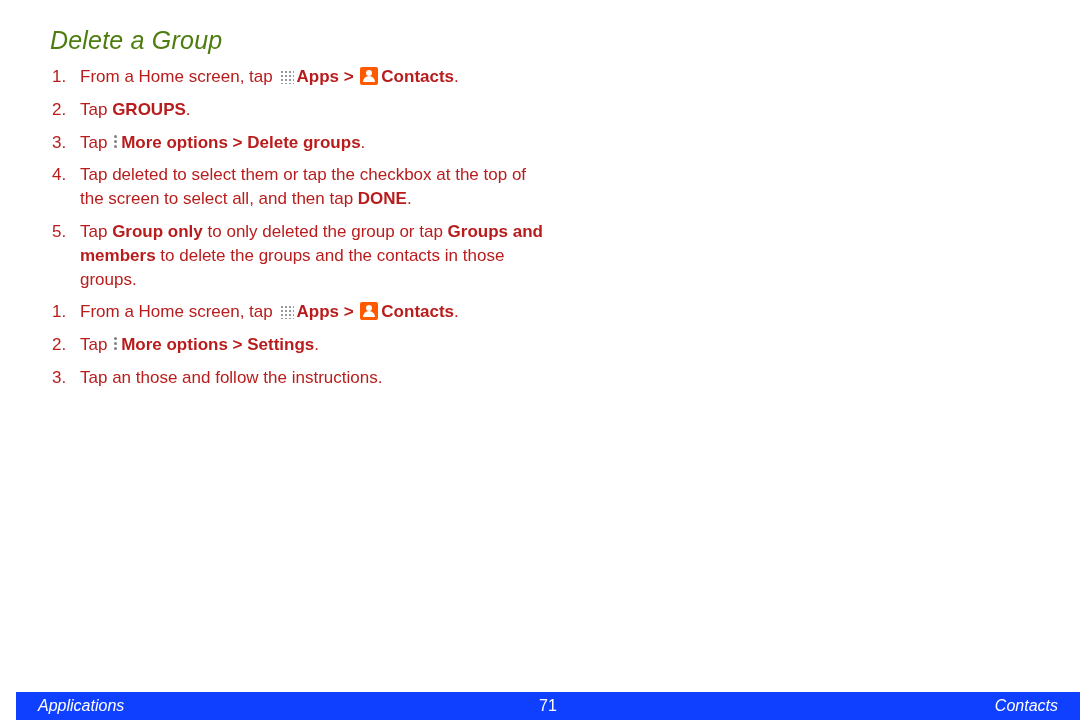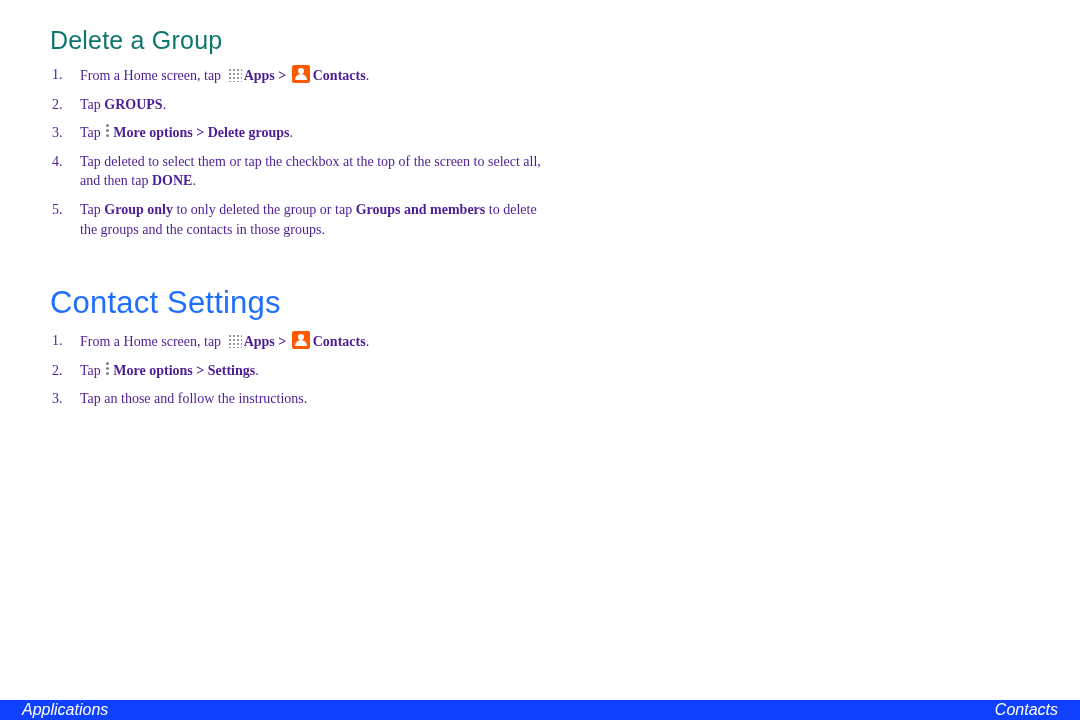--- a/index.html
+++ b/index.html
@@ -11,25 +11,26 @@
   }
   .page {
     width: 1080px; height: 720px;
     position: relative;
     padding: 26px 50px 0 50px;
   }
   .content {
     width: 500px;
   }
   h2.section-heading {
-    color: #0f766e;
+    color: #4d7c0f;
     font-size: 25px;
     font-weight: 400;
     margin-bottom: 10px;
     letter-spacing: 0.2px;
+    font-style: italic;
   }
   h2.main-heading {
     color: #1f6fff;
     font-size: 31px;
     font-weight: 400;
     margin-top: 46px;
     margin-bottom: 10px;
     letter-spacing: 0.2px;
   }
   p.body {
@@ -39,27 +40,26 @@
     margin-bottom: 10px;
   }
   ol.steps {
     list-style: none;
     counter-reset: step;
     margin-left: 0;
     padding-left: 0;
   }
   ol.steps > li {
     counter-increment: step;
-    font-size: 14px;
-    color: #4c1d95;
+    font-size: 17px;
+    color: #b91c1c;
     line-height: 1.4;
     margin-bottom: 9px;
     padding-left: 30px;
     position: relative;
-    font-family: Liberation Serif, serif;
   }
   ol.steps > li::before {
     content: counter(step) ".";
     position: absolute;
     left: 2px;
     top: 0;
   }
   .b { font-weight: 700; }
 
   
@@ -114,22 +114,22 @@
     border-radius: 50%;
     background: #808080;
   }
   .icon-more::before { top: 1px; }
   .icon-more span    { top: 6px; display:block; }
   .icon-more::after  { top: 11px; }
 
   
   .footer {
     position: absolute;
-    left: 0; right: 0; bottom: 0;
-    height: 20px;
+    left: 16px; right: 0; bottom: 0;
+    height: 28px;
     background: #1040ff;
     color: #fff;
     display: flex;
     align-items: center;
     justify-content: space-between;
     padding: 0 22px;
     font-size: 16px;
     font-style: italic;
   }
   .footer .center {
@@ -158,33 +158,33 @@
         <span>Tap </span><span class="icon-more"><span></span></span><span class="b">More options &gt; Delete groups</span><span>.</span>
       </li>
       <li>
         <span>Tap deleted to select them or tap the checkbox at the top of the screen to select all, and then tap </span><span class="b">DONE</span><span>.</span>
       </li>
       <li>
         <span>Tap </span><span class="b">Group only</span><span> to only deleted the group or tap </span><span class="b">Groups and members</span><span> to delete the groups and the contacts in those groups.</span>
       </li>
     </ol>
 
-    <h2 class="main-heading">Contact Settings</h2>
 
     <ol class="steps">
       <li>
         <span>From a Home screen, tap </span><span class="icon-apps"></span><span class="b">Apps &gt; </span><span class="icon-contacts"></span><span class="b">Contacts</span><span>.</span>
       </li>
       <li>
         <span>Tap </span><span class="icon-more"><span></span></span><span class="b">More options &gt; Settings</span><span>.</span>
       </li>
       <li>
         <span>Tap an those and follow the instructions.</span>
       </li>
     </ol>
 
   </div>
 
   <div class="footer">
     <span>Applications</span>
+    <span class="center">71</span>
     <span>Contacts</span>
   </div>
 </div>
 
 </body></html>

